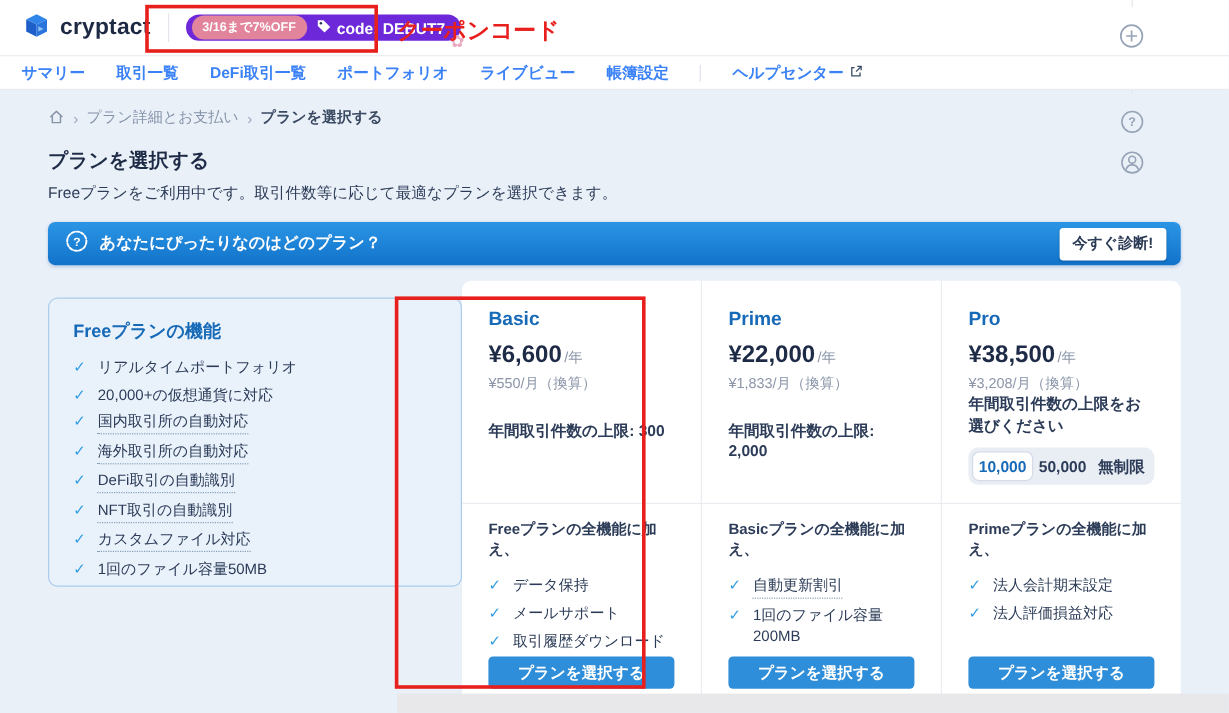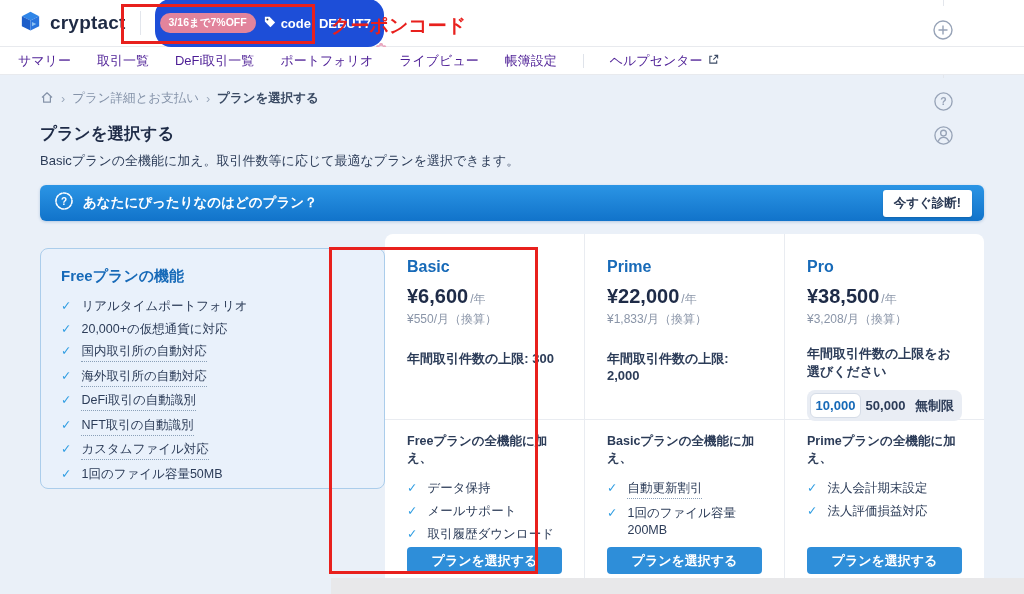--- a/index.html
+++ b/index.html
@@ -11,21 +11,21 @@
   }
   
   .header {
     height:47px; background:#fff; border-bottom:1px solid #e8eaee;
     display:flex; align-items:center; padding:0 14px 0 18px; position:relative; z-index:5;
   }
   .brand { display:flex; align-items:center; gap:7px; }
   .brand-text { font-size:19px; font-weight:bold; color:#1e2a44; letter-spacing:.2px; }
   .hdr-vdiv { width:1px; height:24px; background:#e3e6ec; margin:0 0 0 14px; }
   .coupon-pill {
-    margin-left:14px; background:#1d4ed8; border-radius:16px; height:48px;
+    margin-left:14px; background:#6d28d9; border-radius:16px; height:22px;
     display:flex; align-items:center; gap:8px; padding:0 13px 0 5px; position:relative; cursor:pointer;justify-content:space-between;
   }
   .coupon-badge {
     background:#e2849c; color:#fff; font-size:10.5px; font-weight:bold;
     padding:3px 9px; border-radius:11px; white-space:nowrap;
   }
   .coupon-code { color:#fff; font-size:13px; font-weight:bold; display:flex; align-items:center; gap:5px; white-space:nowrap; }
   .sakura { position:absolute; right:-3px; bottom:-9px; color:#e9a9c0; font-size:14px; }
   .annotation-box {
     position:absolute; border:3px solid #e8201d; pointer-events:none; z-index:60; background:transparent;
@@ -45,21 +45,21 @@
     display:flex; align-items:center; gap:21px; background:#a3a3a3; border:1px solid #e1e5ec;
     border-radius:16px; padding:4px 13px 4px 7px; cursor:pointer;
   }
   .step-text { font-size:12.5px; font-weight:bold; color:#1e2a44; white-space:nowrap; }
   .icon-btn { display:flex; align-items:center; cursor:pointer; }
   
   .nav {
     height:28px; background:#fff; border-bottom:1px solid #e8eaee;
     display:flex; align-items:center; gap:26px; padding:0 18px; position:relative; z-index:5;
   }
-  .nav-item { font-size:13px; font-weight:normal; color:#4c1d95; cursor:pointer; white-space:nowrap; }
+  .nav-item { font-size:13px; font-weight:bold; color:#3b82f6; cursor:pointer; white-space:nowrap; }
   .nav-vdiv { width:1px; height:14px; background:#dfe3ea; }
   .nav-help { display:flex; align-items:center; gap:5px; }
   
   .main { padding:15px 40px 0; position:relative; }
   .breadcrumb { display:flex; align-items:center; gap:7px; font-size:12.5px; color:#8593a9; }
   .crumb { cursor:pointer; }
   .crumb-sep { color:#9aa7bb; }
   .crumb-current { color:#3a4a63; font-weight:bold; }
   .page-title { margin-top:16px; font-size:16.5px; font-weight:bold; color:#1e2b47; }
   .page-subtitle { margin-top:7px; font-size:13px; color:#2c3c58; }
@@ -92,21 +92,21 @@
   }
   .plans-hr { position:absolute; top:185px; left:0; right:0; border-top:1px solid #e9ecf1; }
   .plan-col { flex:1; position:relative; padding:24px 22px 16px; }
   .plan-col.bordered { border-right:1px solid #e9ecf1; }
   .plan-name { color:#176ab8; font-size:16px; font-weight:bold; }
   .price-row { margin-top:9px; display:flex; align-items:baseline; gap:2px; }
   .price { font-size:20px; font-weight:bold; color:#1e2b47; }
   .per { font-size:12px; color:#8a95a8; }
   .monthly { margin-top:3px; font-size:12px; color:#8a95a8; }
   .limit { margin-top:22px; font-size:13px; font-weight:bold; color:#2c3c58; }
-  .limit-label { margin-top:17px; font-size:13px; font-weight:bold; color:#2c3c58; }
+  .limit-label { font-size:13px; font-weight:bold; color:#2c3c58; }
   .segmented {
     margin-top:9px; background:#e9edf4; border-radius:8px; padding:3px;
     display:flex; height:31px;
   }
   .seg-opt {
     flex:1; display:flex; align-items:center; justify-content:center;
     font-size:13px; font-weight:bold; color:#2c3c58; cursor:pointer; border-radius:6px;
   }
   .seg-opt.selected { background:#fff; color:#176ab8; border:1px solid #d5dce7; }
   .col-bottom { position:absolute; top:199px; left:22px; right:22px; }
@@ -217,21 +217,21 @@
           <path d="M2 6.5L7 1.8l5 4.7M3.6 5.6V11.2h6.8V5.6" fill="none" stroke="#8593a9" stroke-width="1.2" stroke-linejoin="round"></path>
         </svg>
     </span>
     <span class="crumb-sep">›</span>
     <span class="crumb">プラン詳細とお支払い</span>
     <span class="crumb-sep">›</span>
     <span class="crumb-current">プランを選択する</span>
   </div>
 
   <div class="page-title">プランを選択する</div>
-  <div class="page-subtitle">Basicプランの全機能に加え。取引件数等に応じて最適なプランを選択できます。</div>
+  <div class="page-subtitle">Freeプランをご利用中です。取引件数等に応じて最適なプランを選択できます。</div>
 
   <div class="banner">
     <span>
       <svg width="20" height="20" viewBox="0 0 20 20">
         <circle cx="10" cy="10" r="8" fill="none" stroke="#fff" stroke-width="1.6" stroke-dasharray="2.6 1.5" stroke-linecap="round"></circle>
         <text x="10" y="14" text-anchor="middle" font-size="10" font-weight="bold" fill="#fff" font-family="Liberation Sans, sans-serif">?</text>
       </svg>
     </span>
     <span class="banner-text">あなたにぴったりなのはどのプラン？</span>
     <button class="banner-cta">今すぐ診断!</button>

